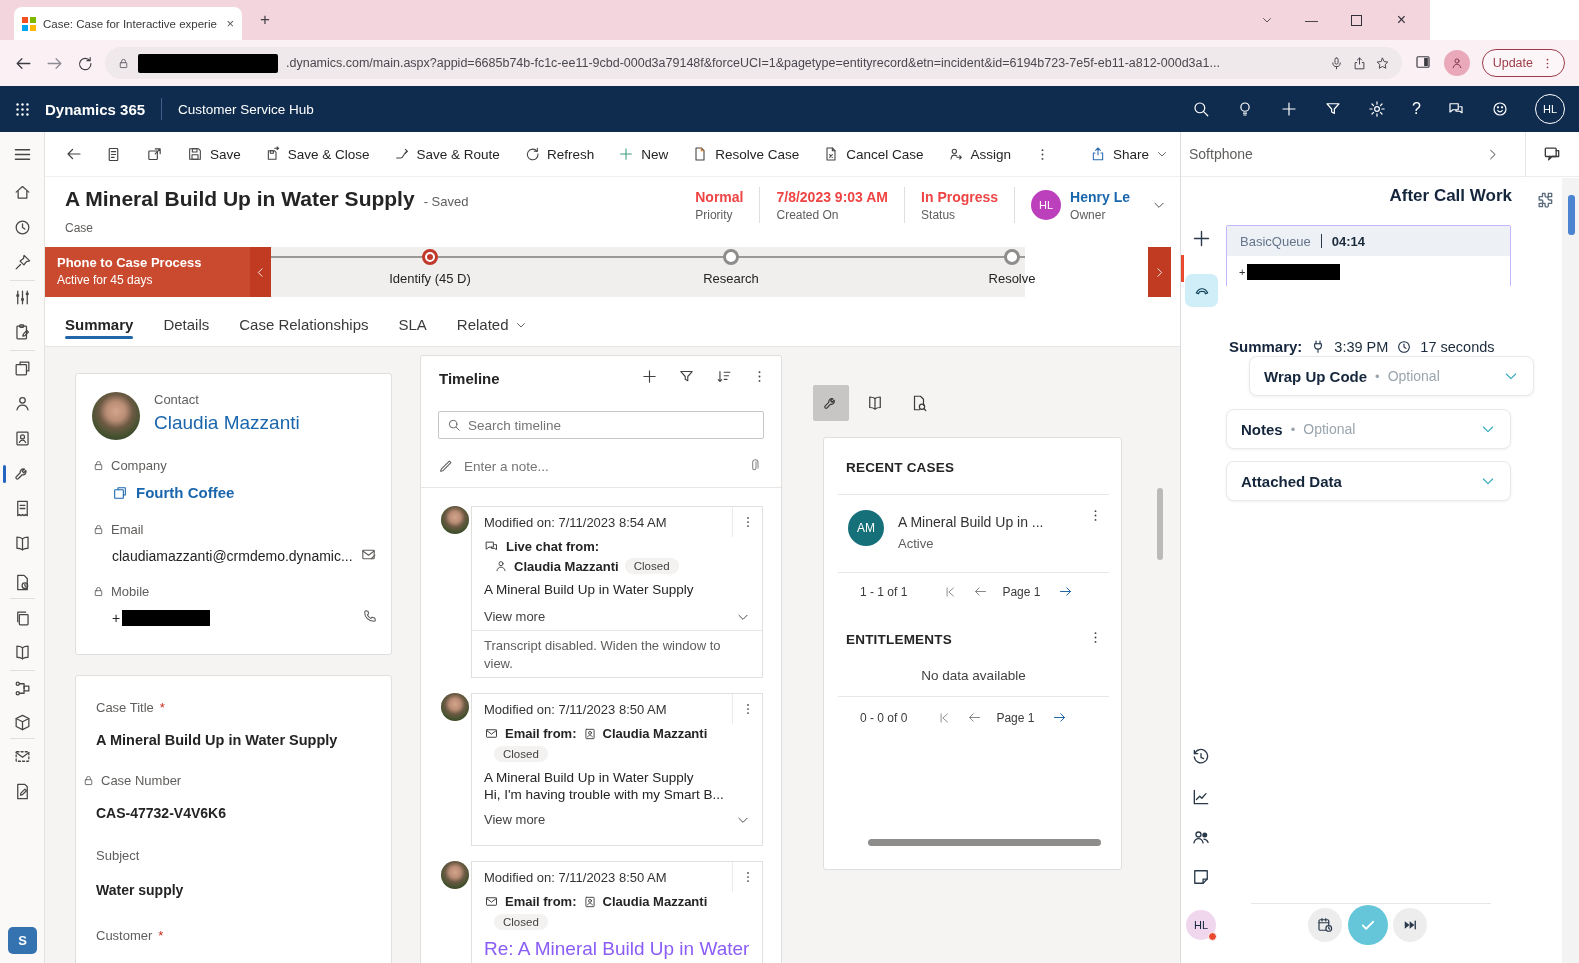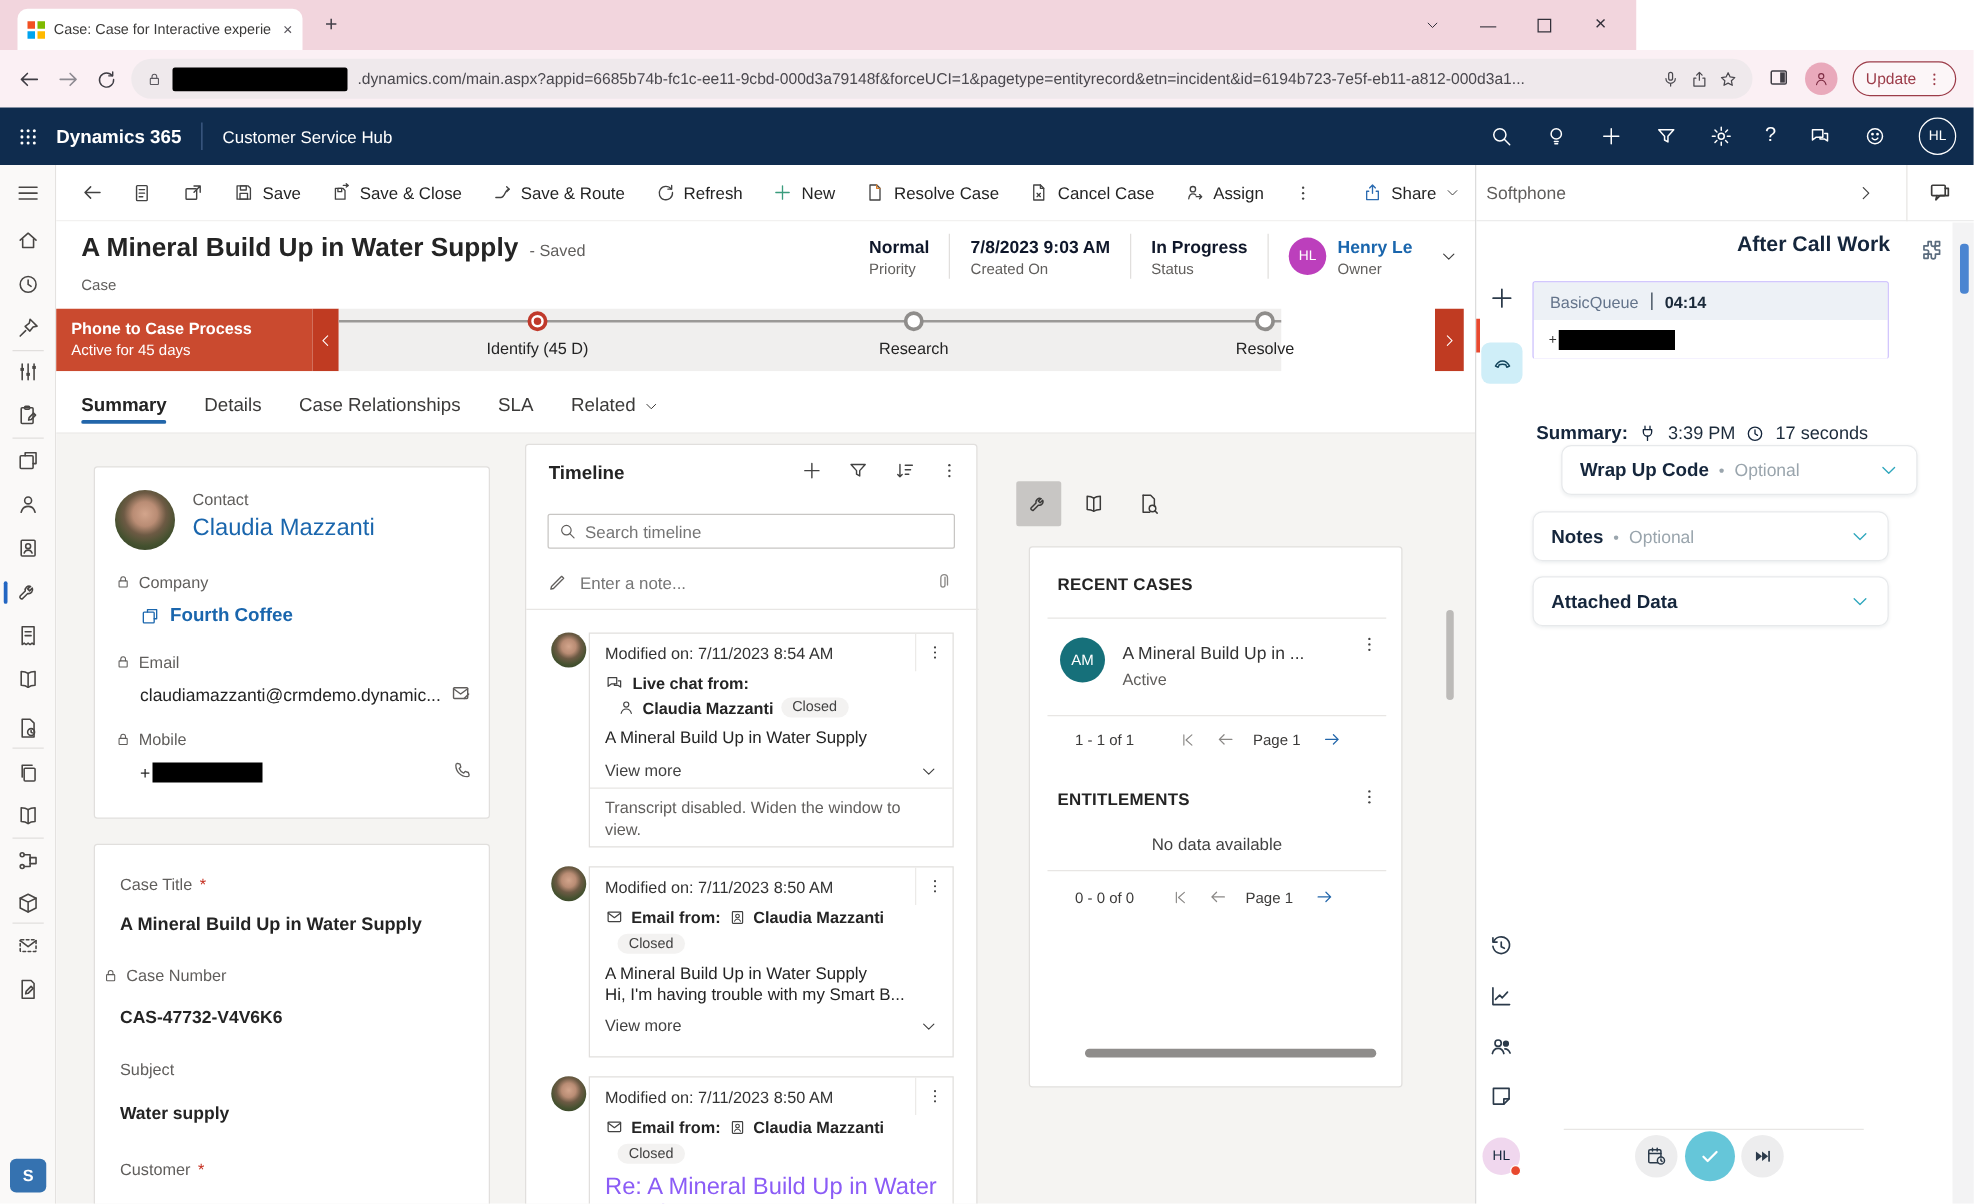--- a/index.html
+++ b/index.html
@@ -5,21 +5,21 @@
   * { margin:0; padding:0; box-sizing:border-box; }
   html,body { width:1579px; height:963px; overflow:hidden; }
   body { font-family:"Liberation Sans", sans-serif; font-size:13px; color:#242424; background:#fff; position:relative; }
   .abs { position:absolute; }
   .flex { display:flex; align-items:center; }
   .sv { fill:none; stroke:currentColor; stroke-width:1.6; stroke-linecap:round; stroke-linejoin:round; display:block; }
   .svf { fill:currentColor; stroke:none; display:block; }
   .hr { height:1px; background:#e8e6e4; }
 
   
-  .tabstrip { left:0; top:0; width:1309px; height:40px; background:#f2d5dd; }
+  .tabstrip { left:0; top:0; width:1430px; height:40px; background:#f2d5dd; }
   .tab { position:absolute; left:14px; top:7px; width:228px; height:33px; background:#fff; border-radius:8px 8px 0 0; display:flex; align-items:center; padding:0 8px; gap:7px; }
   .tab-title { font-size:11.5px; color:#3b3a39; white-space:nowrap; overflow:hidden; flex:1; }
   .mslogo { width:14px; height:14px; display:grid; grid-template-columns:6px 6px; grid-template-rows:6px 6px; gap:2px; }
   .mslogo i { display:block; }
   .wincontrols { position:absolute; right:6px; top:0; height:40px; display:flex; }
   .winbtn { width:45px; height:40px; display:flex; align-items:center; justify-content:center; color:#33303a; font-size:13px; }
   .toolbar { left:0; top:40px; width:1579px; height:46px; background:#fbf0f4; display:flex; align-items:center; padding:0 14px; gap:12px; }
   .navbtn { color:#3f3d44; }
   .urlpill { flex:1; height:32px; background:#efe9ec; border-radius:16px; display:flex; align-items:center; padding:0 12px; gap:8px; color:#5a575e; min-width:0; }
   .redact { background:#000; display:inline-block; }
@@ -48,21 +48,21 @@
   .cmdbar { left:0; top:0; width:1135px; height:45px; display:flex; align-items:center; padding:0 12px; gap:4px; border-bottom:1px solid #f2f1f0; }
   .cmditem { display:flex; align-items:center; gap:7px; padding:6px 10px; font-size:13.5px; color:#242424; white-space:nowrap; border-radius:3px; }
   .cmdico { color:#424242; }
   .cmdsep { width:1px; height:26px; background:#e1dfdd; margin:0 6px; }
   .recordheader { left:0; top:45px; width:1135px; height:70px; }
   .rtitle { font-size:21px; font-weight:bold; color:#242424; }
   .rsaved { font-size:13px; color:#605e5c; margin-left:9px; font-weight:normal; }
   .rentity { font-size:12px; color:#605e5c; }
   .hfields { position:absolute; right:14px; top:10px; display:flex; align-items:center; }
   .hfield { padding:0 16px; }
-  .hval { font-size:14px; font-weight:bold; color:#0f172a; white-space:nowrap; }
+  .hval { font-size:14px; font-weight:bold; color:#ef4444; white-space:nowrap; }
   .hlab { font-size:12px; color:#605e5c; margin-top:3px; }
   .hdiv { width:1px; height:36px; background:#e1dfdd; }
   .owner-avatar { width:30px; height:30px; border-radius:50%; background:#bc3fbc; color:#fff; font-size:11px; display:flex; align-items:center; justify-content:center; margin-right:9px; }
 
   
   .bpf { left:0; top:115px; width:1126px; height:50px; }
   .bpfred { position:absolute; left:0; top:0; width:205px; height:50px; background:#ca4a2f; color:#fff; padding:8px 12px; }
   .bpfname { font-size:13px; font-weight:bold; }
   .bpfstatus { font-size:12px; margin-top:3px; }
   .bpfchev { position:absolute; top:0; width:21px; height:50px; background:#c03b22; color:#fff; display:flex; align-items:center; justify-content:center; }

